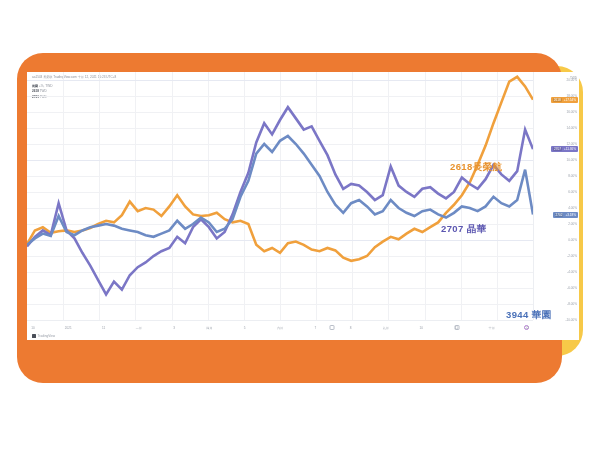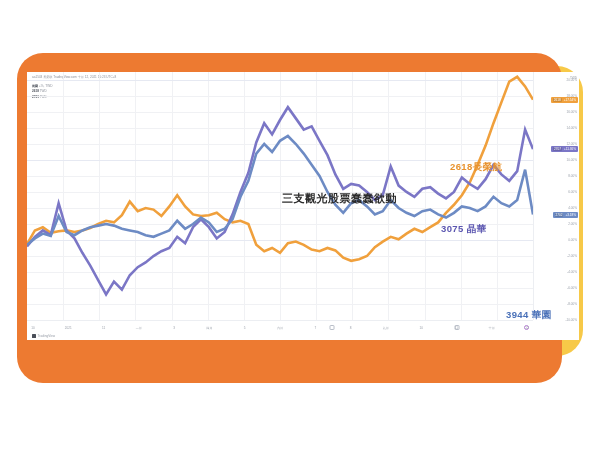--- a/index.html
+++ b/index.html
@@ -246,18 +246,17 @@
         <div class="tl" style="left: 429.429px;">11</div>
         <div class="tl" style="left: 464.714px;">十月</div>
         <div class="tl" style="left: 500px;">12</div>
       </div>
 
     <div class="tv-watermark">
       <span class="mk"></span>
       <span>TradingView</span>
     </div>
 
-    <div class="anno t-main">三支觀光股票蠢蠢欲動</div>
     <div class="anno t-2618">2618長榮航</div>
-    <div class="anno t-2707">3075 晶華</div>
+    <div class="anno t-2707">2707 晶華</div>
     <div class="anno t-2702">3944 華園</div>
   </div>
 </div>
 
 </body></html>

